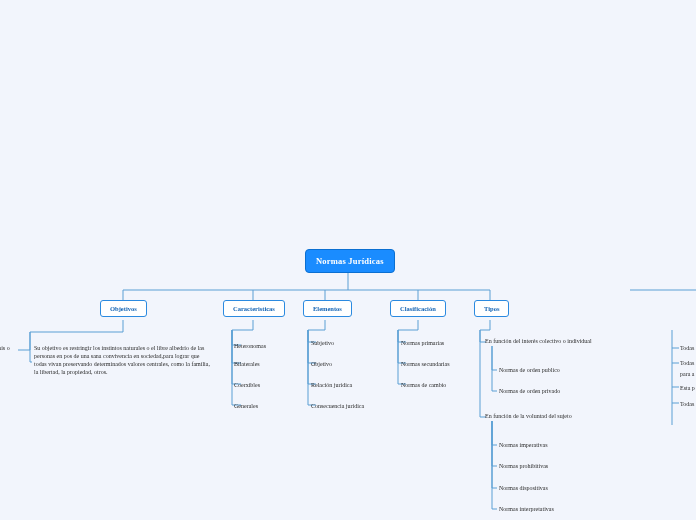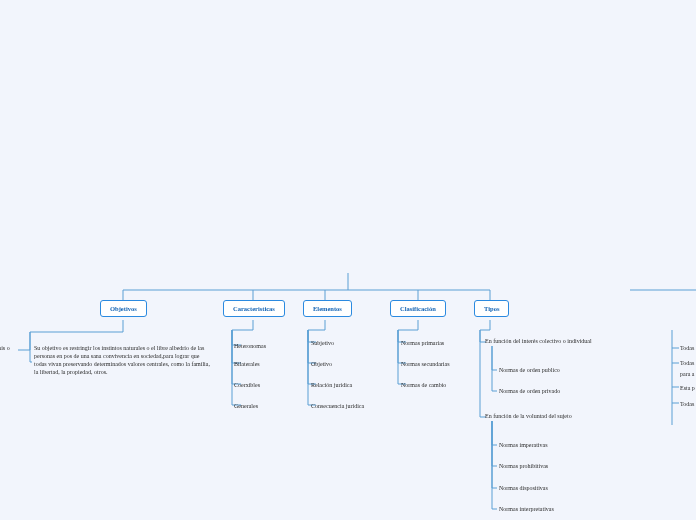--- a/index.html
+++ b/index.html
@@ -129,20 +129,21 @@
 
       <path d="M630 290 L700 290"></path>
       <path d="M672 330 L672 425"></path>
       <path d="M672 348 L679 348"></path>
       <path d="M672 363 L679 363"></path>
       <path d="M672 387 L679 387"></path>
       <path d="M672 403 L679 403"></path>
     </g>
   </svg>
 
+  <div class="node root" style="left:305px; top:249px;">Normas Jurídicas</div>
 
   <div class="node l1" style="left:100px; top:300px;">Objetivos</div>
   <div class="node l1" style="left:223px; top:300px;">Caracteristicas</div>
   <div class="node l1" style="left:303px; top:300px;">Elementos</div>
   <div class="node l1" style="left:390px; top:300px;">Clasificación</div>
   <div class="node l1" style="left:474px; top:300px;">Tipos</div>
 
   <div class="node l2 wrapmd" style="left:-14px; top:344px;">por país o</div>
   <div class="node l2 wrap" style="left:34px; top:344px;">Su objetivo es restringir los instintos naturales o el libre albedrío de las personas en pos de una sana convivencia en sociedad,para lograr que todas vivan preservando determinados valores centrales, como la familia, la libertad, la propiedad, otros.</div>
 

